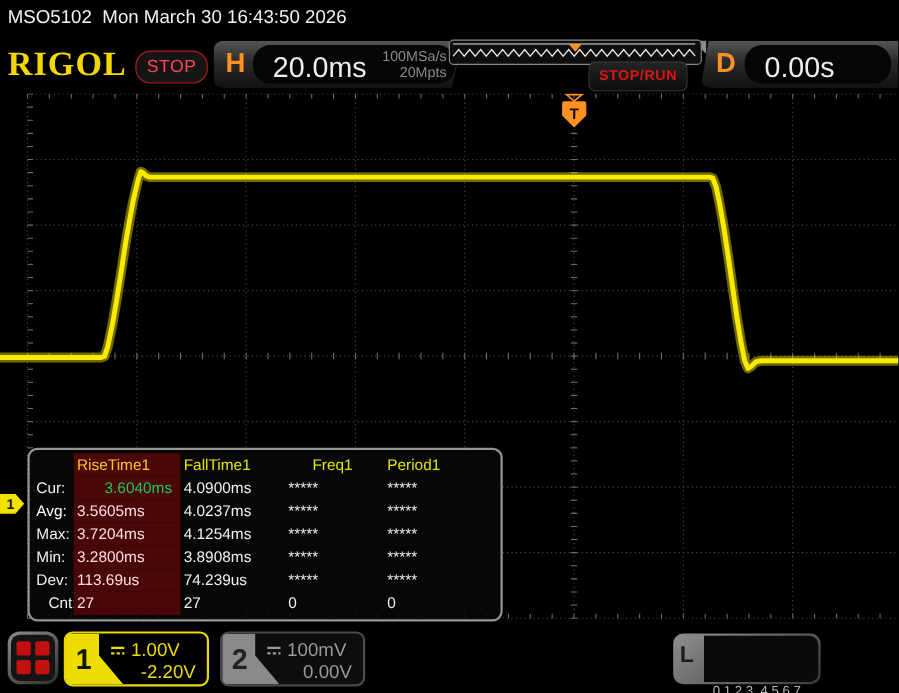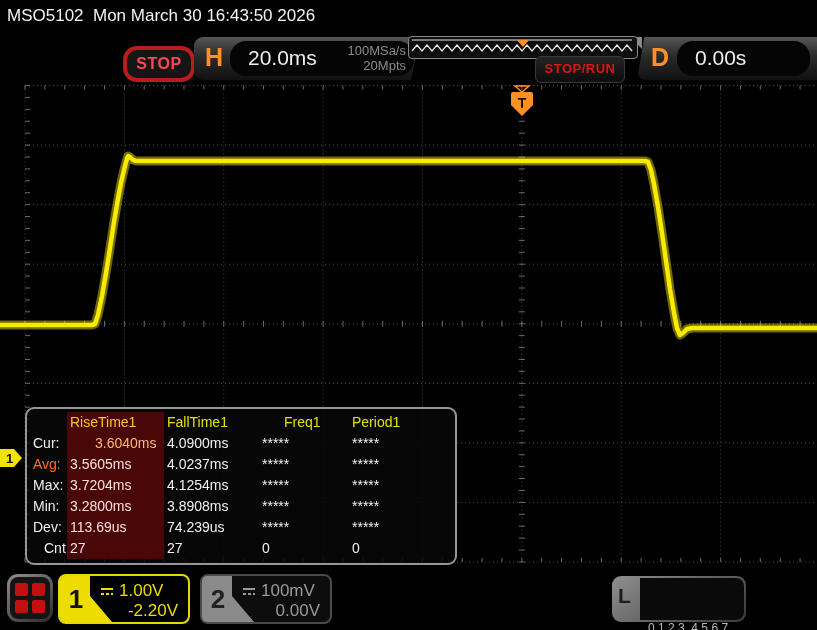--- a/index.html
+++ b/index.html
@@ -7,29 +7,29 @@
           font-family:"Liberation Sans",sans-serif;-webkit-font-smoothing:antialiased;}
 
   
   .statusbar{position:absolute;left:0;top:0;width:817px;height:32px;color:#f2f2f2;
              font-size:17px;line-height:32px;padding-left:7px;}
 
   
   .logo{position:absolute;left:7px;top:40px;font-family:"Liberation Serif",serif;
         font-weight:bold;font-size:31px;color:#f2d800;letter-spacing:1px;}
   .stopbadge{position:absolute;left:123px;top:46px;width:64px;height:28px;border-radius:14px;
-             background:#151515;border:4px solid #b91c1c;color:#ff4558;font-weight:bold;
+             background:#151515;border:1px solid #b91c1c;color:#ff4558;font-weight:normal;
              font-size:16px;text-align:center;line-height:28px;letter-spacing:0.5px;}
   .hblock{position:absolute;left:194px;top:37px;width:226px;height:43px;border-radius:9px;
           background:linear-gradient(180deg,#555 0%,#2a2a2a 45%,#111 100%);
           clip-path:polygon(0 0,100% 0,96% 100%,0 100%);}
   .hletter{position:absolute;left:11px;top:6px;color:#ff9022;font-weight:bold;font-size:25px;}
   .hpill{position:absolute;left:36px;top:4px;width:184px;height:35px;background:#050505;
          border-radius:16px;}
-  .tbval{position:absolute;left:18px;top:5px;color:#ededed;font-size:21px;}
+  .tbval{position:absolute;left:18px;top:5px;color:#ededed;font-size:26px;}
   .srate{position:absolute;right:8px;top:2px;text-align:right;color:#8b8b8b;font-size:13px;line-height:15px;}
   .notch{position:absolute;width:0;height:0;border-left:12px solid transparent;border-top:12px solid #8a8a8a;}
   .mem];{}
   .membar{position:absolute;left:408px;top:36px;width:228px;height:21px;background:#0e0e0e;
           border:1px solid #8a8a8a;border-radius:4px;}
   .btn{position:absolute;top:56px;height:25px;background:linear-gradient(180deg,#242424,#0c0c0c);
        border:1px solid #3a3a3a;border-radius:6px;text-align:center;line-height:24px;
        font-weight:bold;cursor:pointer;}
   .btn-measure{left:425px;width:92px;color:#e8e000;font-size:15px;}
   .btn-stoprun{left:535px;width:88px;color:#dd1515;font-size:13px;letter-spacing:0.5px;}
@@ -83,20 +83,21 @@
 </style>
 </head>
 <body>
 
 <div id="screen">
 
   <div class="statusbar">
     <span>MSO5102</span><span>&nbsp;&nbsp;</span><span>Mon March 30 16:43:50 2026</span>
   </div>
 
+  <div class="logo">RIGOL</div>
   <div class="stopbadge">STOP</div>
 
   <div class="hblock">
     <span class="hletter">H</span>
     <div class="hpill">
       <span class="tbval">20.0ms</span>
       <div class="srate">
         <div>100MSa/s</div>
         <div>20Mpts</div>
       </div>
@@ -356,25 +357,25 @@
     <text x="6" y="14" font-size="13" font-weight="bold" fill="#141400" font-family="Liberation Sans, sans-serif">1</text>
   </svg>
 
   <div class="mtable" id="mtable">
       <div class="mcell rowlab"></div>
       <div class="mcell hl" style="color: rgb(255, 196, 40);">RiseTime1</div>
       <div class="mcell " style="color: rgb(226, 226, 0);">FallTime1</div>
       <div class="mcell " style="color: rgb(226, 226, 0); margin-left: 22px;">Freq1</div>
       <div class="mcell " style="color: rgb(226, 226, 0);">Period1</div>
       <div class="mcell rowlab" style="color: rgb(240, 240, 240);">Cur:</div>
-      <div class="mcell hl" style="color: #fdba74; padding-left: 28px;">3.6040ms</div>
+      <div class="mcell hl" style="color: #22c55e; padding-left: 28px;">3.6040ms</div>
       <div class="mcell " style="color: rgb(240, 240, 240);">4.0900ms</div>
       <div class="mcell " style="color: rgb(240, 240, 240);">*****</div>
       <div class="mcell " style="color: rgb(240, 240, 240);">*****</div>
-      <div class="mcell rowlab" style="color: #f97316;">Avg:</div>
+      <div class="mcell rowlab" style="color: #ffffff;">Avg:</div>
       <div class="mcell hl" style="color: rgb(255, 222, 222);">3.5605ms</div>
       <div class="mcell " style="color: rgb(240, 240, 240);">4.0237ms</div>
       <div class="mcell " style="color: rgb(240, 240, 240);">*****</div>
       <div class="mcell " style="color: rgb(240, 240, 240);">*****</div>
       <div class="mcell rowlab" style="color: rgb(240, 240, 240);">Max:</div>
       <div class="mcell hl" style="color: rgb(255, 222, 222);">3.7204ms</div>
       <div class="mcell " style="color: rgb(240, 240, 240);">4.1254ms</div>
       <div class="mcell " style="color: rgb(240, 240, 240);">*****</div>
       <div class="mcell " style="color: rgb(240, 240, 240);">*****</div>
       <div class="mcell rowlab" style="color: rgb(240, 240, 240);">Min:</div>

